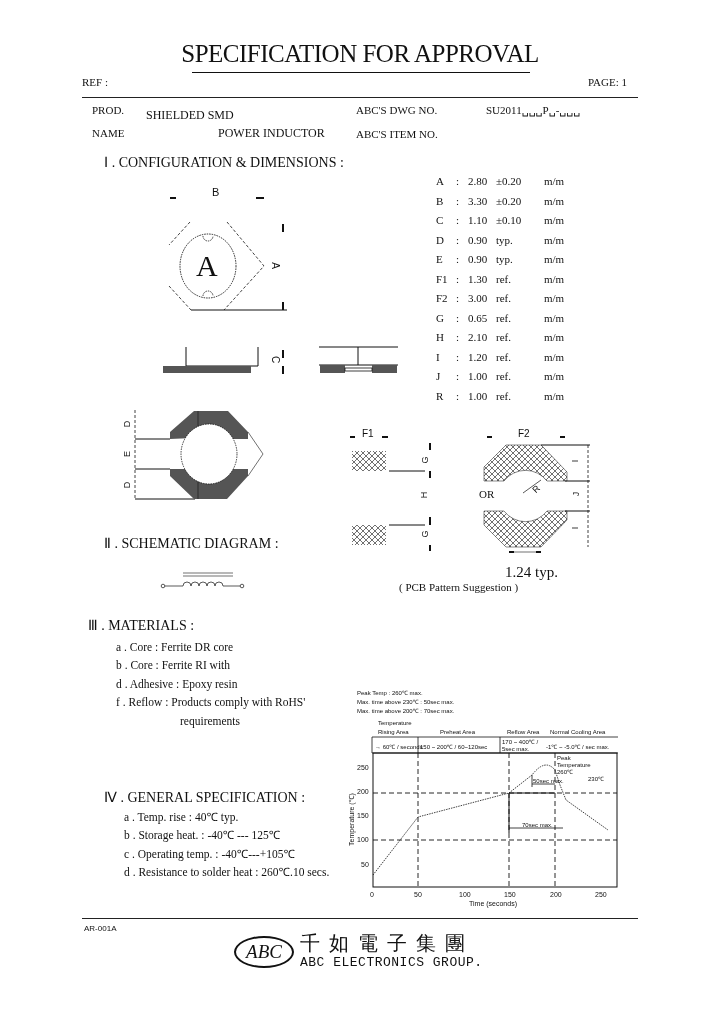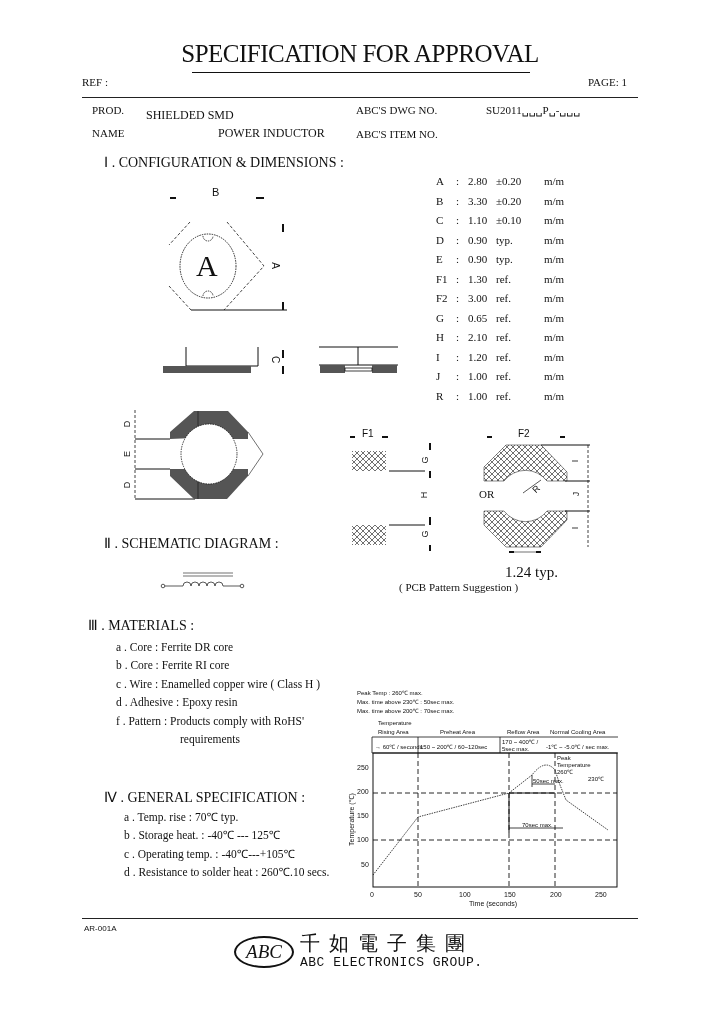--- a/index.html
+++ b/index.html
@@ -221,30 +221,29 @@
 <div class="abs" style="left:574px;top:489px;font-size:9px;transform:rotate(-90deg);font-family:'Liberation Sans',sans-serif;">J</div>
 <div class="abs" style="left:574px;top:523px;font-size:9px;transform:rotate(-90deg);font-family:'Liberation Sans',sans-serif;">I</div>
 <div class="abs" style="left:505px;top:564px;font-size:15px;">1.24 typ.</div>
 <div class="abs" style="left:399px;top:581px;font-size:11px;">( PCB Pattern Suggestion )</div>
 
 <div class="abs sec" style="left:104px;top:535px;">Ⅱ . SCHEMATIC DIAGRAM :</div>
 
 <div class="abs sec" style="left:88px;top:617px;">Ⅲ . MATERIALS :</div>
 <div class="abs mat" style="left:116px;top:638px;width:240px;">
   <div><span>a .</span> <span>Core</span> : <span>Ferrite DR core</span></div>
-  <div><span>b .</span> <span>Core</span> : <span>Ferrite RI core</span></div>
-  <div><span>c .</span> <span>Wire</span> : <span>Enamelled copper wire ( Class H )</span></div>
+  <div><span>b .</span> <span>Core</span> : <span>Ferrite RI with</span></div>
   <div><span>d .</span> <span>Adhesive</span> : <span>Epoxy resin</span></div>
-  <div><span>f .</span> <span>Pattern</span> : <span>Products comply with RoHS'</span></div>
+  <div><span>f .</span> <span>Reflow</span> : <span>Products comply with RoHS'</span></div>
   <div style="padding-left:64px">requirements</div>
 </div>
 
 <div class="abs sec" style="left:104px;top:789px;">Ⅳ . GENERAL SPECIFICATION :</div>
 <div class="abs mat" style="left:124px;top:808px;width:240px;">
-  <div><span>a .</span> <span>Temp. rise</span> : <span>70℃ typ.</span></div>
+  <div><span>a .</span> <span>Temp. rise</span> : <span>40℃ typ.</span></div>
   <div><span>b .</span> <span>Storage heat.</span> : <span>-40℃ --- 125℃</span></div>
   <div><span>c .</span> <span>Operating temp.</span> : <span>-40℃---+105℃</span></div>
   <div><span>d .</span> <span>Resistance to solder heat</span> : <span>260℃.10 secs.</span></div>
 </div>
 
 <div class="abs tiny" style="left:357px;top:689px;line-height:9px;">
   <div>Peak Temp : 260℃ max.</div>
   <div>Max. time above 230℃ : 50sec max.</div>
   <div>Max. time above 200℃ : 70sec max.</div>
 </div>

